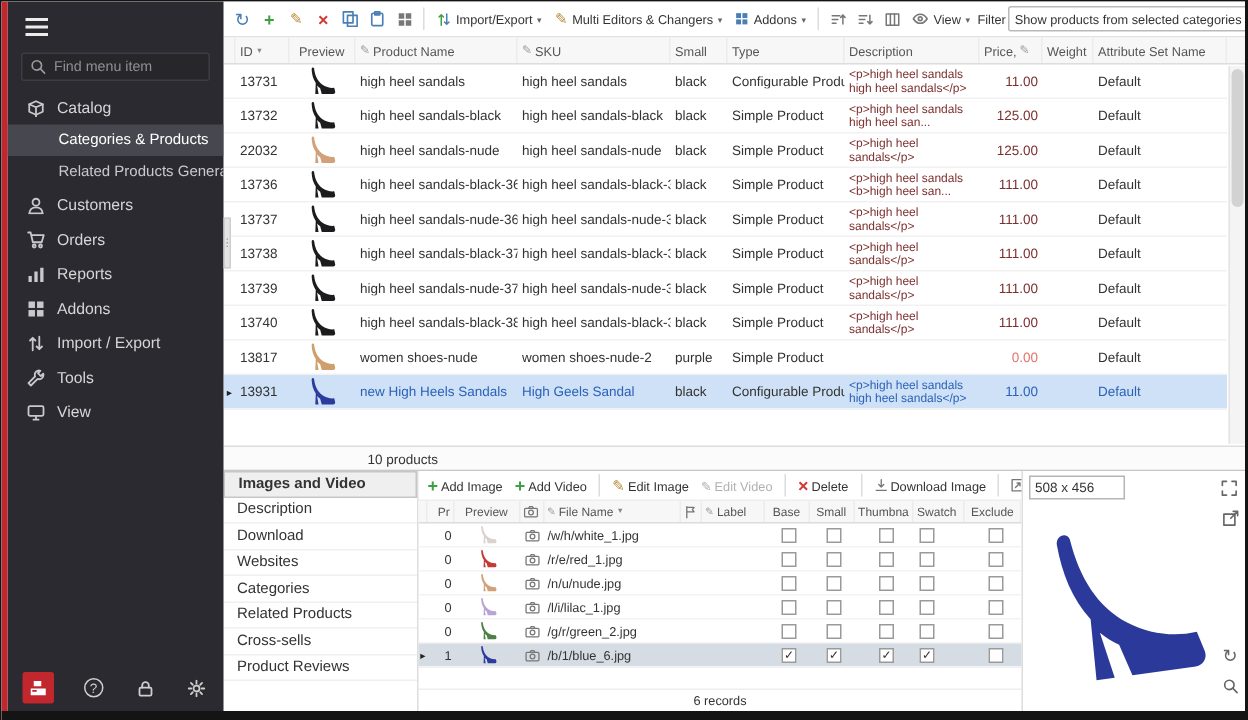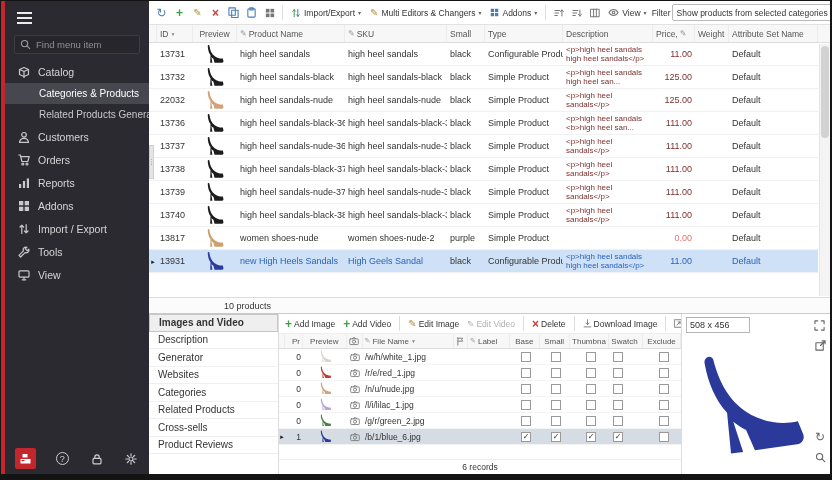--- a/index.html
+++ b/index.html
@@ -57,21 +57,21 @@
 .col-price{width:42px;text-align:right}
 .col-weight{width:34px}
 .col-attr{flex:1 1 auto}
 .c-desc{font-size:8px;line-height:9px;white-space:normal;max-height:19px;color:#7d2f2f}
 .c-price{color:#7d2f2f}
 .c-price.zero{color:#e4736d}
 .rowmark{visibility:hidden;font-size:7px;color:#222}
 .rowmark.show{visibility:visible}
 .shoe{display:flex;align-items:center;justify-content:center}
 .shoe svg{width:20px;height:20px}
-.gstatus{height:16px;border-top:1px solid #ddd;background:#fbfbfb;font-size:9px;color:#333;display:flex;align-items:center;padding-left:75px;flex:0 0 auto;margin-top:auto}
+.gstatus{height:16px;border-top:1px solid #ddd;background:#fbfbfb;font-size:9px;color:#333;display:flex;align-items:center;padding-left:96px;flex:0 0 auto;margin-top:auto}
 .vscroll{position:absolute;top:19px;right:0;bottom:17px;width:11px;background:#f4f4f4;border-left:1px solid #e4e4e4}
 .vthumb{position:absolute;top:2px;left:1px;right:1px;height:92px;background:#d2d2d2;border-radius:4px;cursor:pointer}
 .splitter{position:absolute;left:0;top:120px;width:5px;height:34px;background:#e4e4e4;border:1px solid #cfcfcf;display:flex;align-items:center;justify-content:center;font-size:7px;color:#888;cursor:pointer;z-index:3}
 
 .detail{flex:1;display:flex;min-height:0}
 .tabs{width:130px;border-right:1px solid #ddd;font-size:10px;color:#333;overflow:hidden;flex:0 0 130px}
 .tab{height:17.5px;display:flex;align-items:center;padding:0 9px;border-bottom:1px solid #f0f0f0;cursor:pointer;white-space:nowrap}
 .tab.sel{background:#efefef;border:1px solid #c6c6c6;font-weight:bold}
 .center{flex:1 1 auto;display:flex;flex-direction:column;min-width:0;border-right:1px solid #ddd}
 .dtoolbar{display:flex;align-items:center;height:20px;font-size:8.5px;gap:2px;padding:0 3px;border-bottom:1px solid #eee;white-space:nowrap;overflow:hidden;color:#333}
@@ -593,21 +593,21 @@
 
           <div class="tab sel">
             <span>Images and Video</span>
           </div>
 
           <div class="tab">
             <span>Description</span>
           </div>
 
           <div class="tab">
-            <span>Generator</span>
+            <span>Download</span>
           </div>
 
           <div class="tab">
             <span>Websites</span>
           </div>
 
           <div class="tab">
             <span>Categories</span>
           </div>
 

